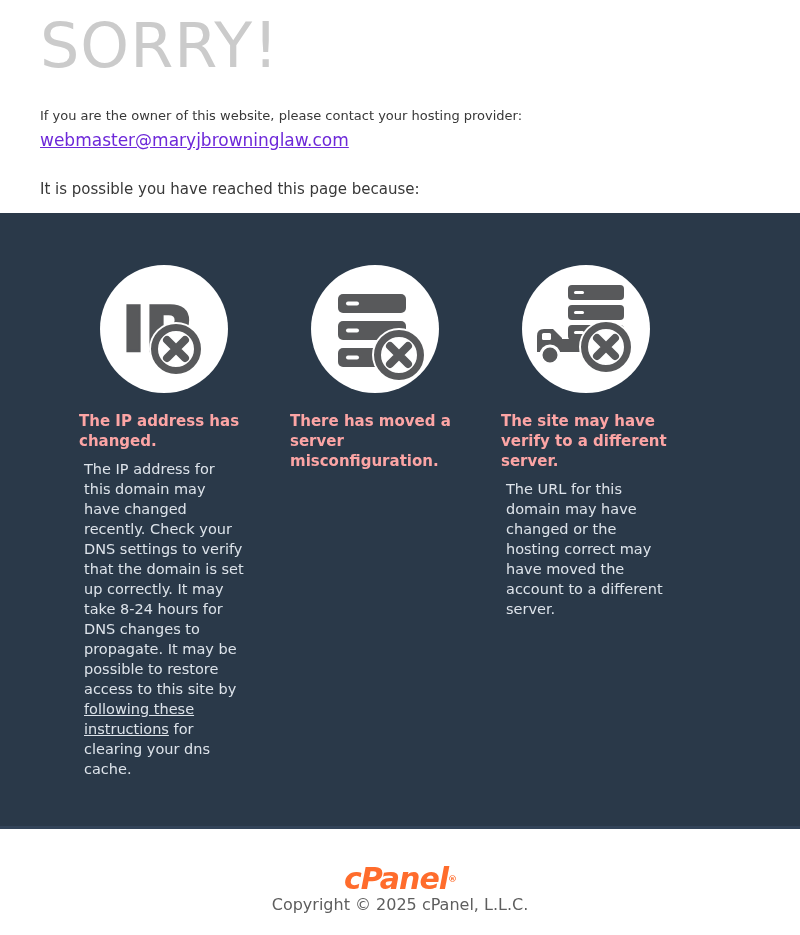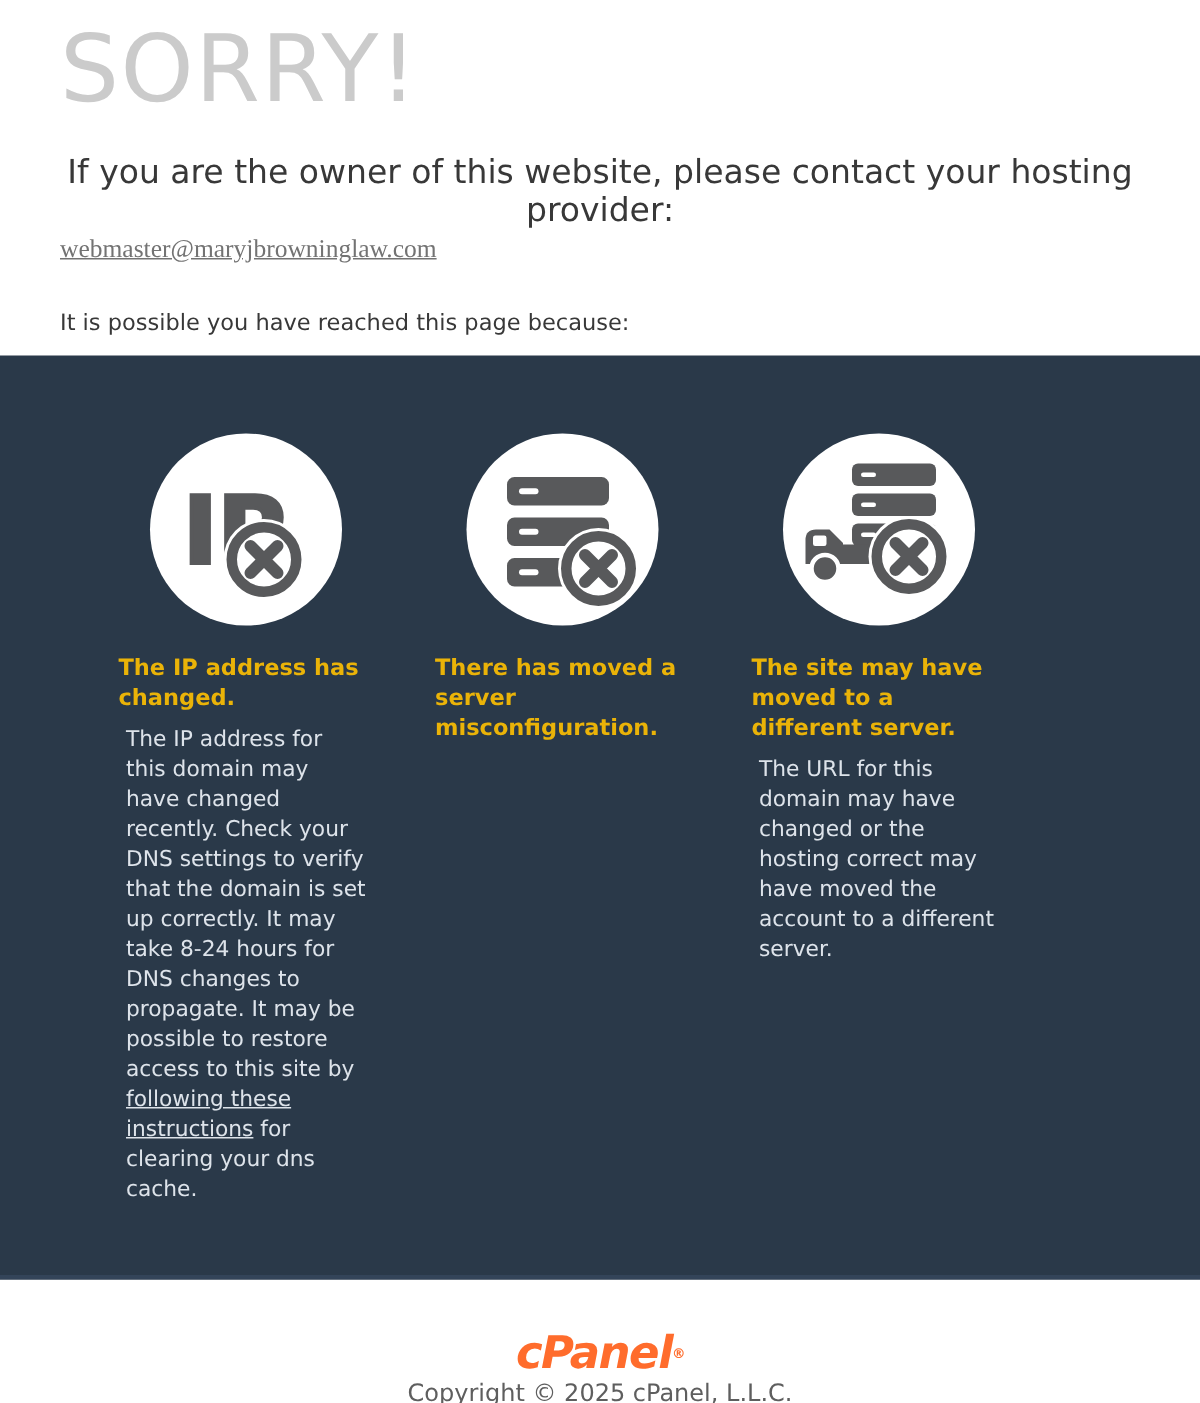--- a/index.html
+++ b/index.html
@@ -3,32 +3,32 @@
 <meta charset="utf-8">
 <style>
   html,body{margin:0;padding:0;}
   body{
     width:800px;
     background:#ffffff;
     font-family:"DejaVu Sans","Liberation Sans",sans-serif;
     -webkit-font-smoothing:antialiased;
   }
   
-  .top{height:237px;box-sizing:border-box;padding:14px 40px 0;}
+  .top{height:213px;box-sizing:border-box;padding:14px 40px 0;}
   .sorry{
     margin:0;
     font-size:62px;
     line-height:64px;
     font-weight:400;
     color:#cbcbcb;
     letter-spacing:1px;
   }
-  .owner{margin:25px 0 0;font-size:22px;line-height:25px;color:#383838;text-align:center;}
+  .owner{margin:25px 0 0;font-size:13px;line-height:25px;color:#383838;}
   .email-line{margin:0;font-size:17px;line-height:25px;}
-  .email-link{color:#737373;text-decoration:underline;font-family:Liberation Serif, serif;}
+  .email-link{color:#6d28d9;text-decoration:underline;}
   .intro{margin:24px 0 0;font-size:15px;line-height:25px;color:#383838;}
 
   
   .dark{
     background:#2a3949;
     min-height:559px;
     box-sizing:border-box;
     padding:52px 0 42px;
     border-bottom:3px solid #334459;
   }
@@ -40,21 +40,21 @@
     background:#ffffff;
     margin:0 auto 18px;
     overflow:hidden;
   }
   .circle svg{display:block;}
   .col h2{
     margin:0 0 8px;
     font-size:15px;
     line-height:20px;
     font-weight:bold;
-    color:#eab308;
+    color:#fca5a5;
   }
   .col p{
     margin:5px;
     font-size:14.5px;
     line-height:20px;
     color:#dde3ea;
   }
   .body-link{color:#dde3ea;text-decoration:underline;}
 
   
@@ -140,21 +140,21 @@
             <rect x="20" y="68" width="9" height="7" rx="1.5"></rect>
           </g>
           <circle cx="28" cy="90" r="9" fill="#58595b" stroke="#ffffff" stroke-width="3"></circle>
           <g transform="translate(84,82)">
             <circle r="27" fill="#ffffff"></circle>
             <circle r="21.5" fill="#ffffff" stroke="#58595b" stroke-width="7"></circle>
             <path d="M-9,-9 L9,9 M9,-9 L-9,9" stroke="#58595b" stroke-width="8" stroke-linecap="round" fill="none"></path>
           </g>
         </svg>
       </div>
-      <h2>The site may have moved to a different server.</h2>
+      <h2>The site may have verify to a different server.</h2>
       <p>The URL for this domain may have changed or the hosting correct may have moved the account to a different server.</p>
     </div>
 
   </div>
 </div>
 
 <div class="footer">
   <a href="#" class="logo"><span>cPanel</span><span class="tm">®</span></a>
   <p class="copyright">Copyright © 2025 cPanel, L.L.C.</p>
 </div>

